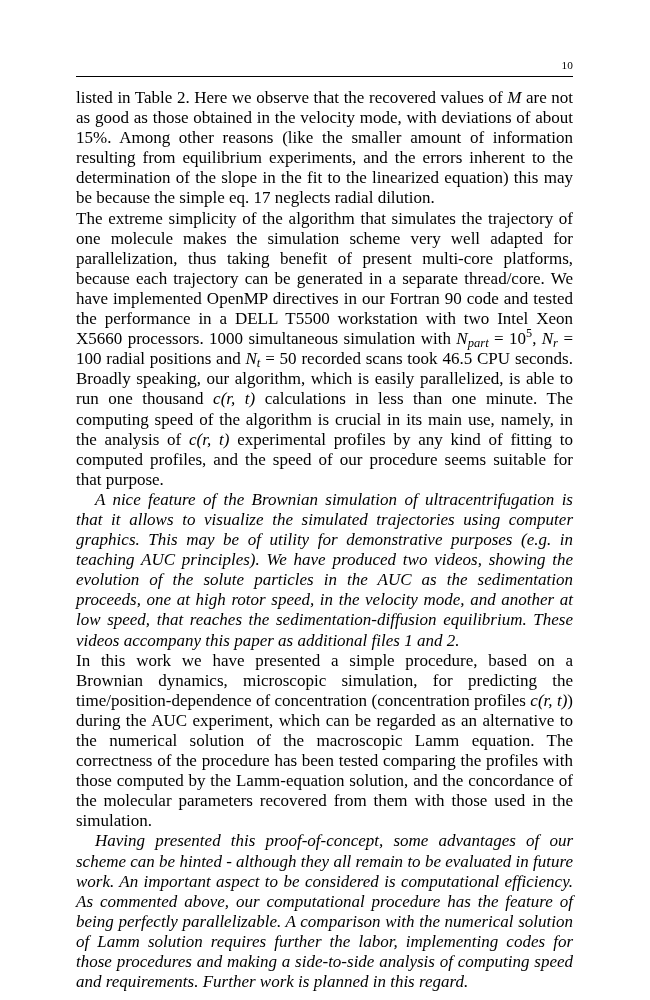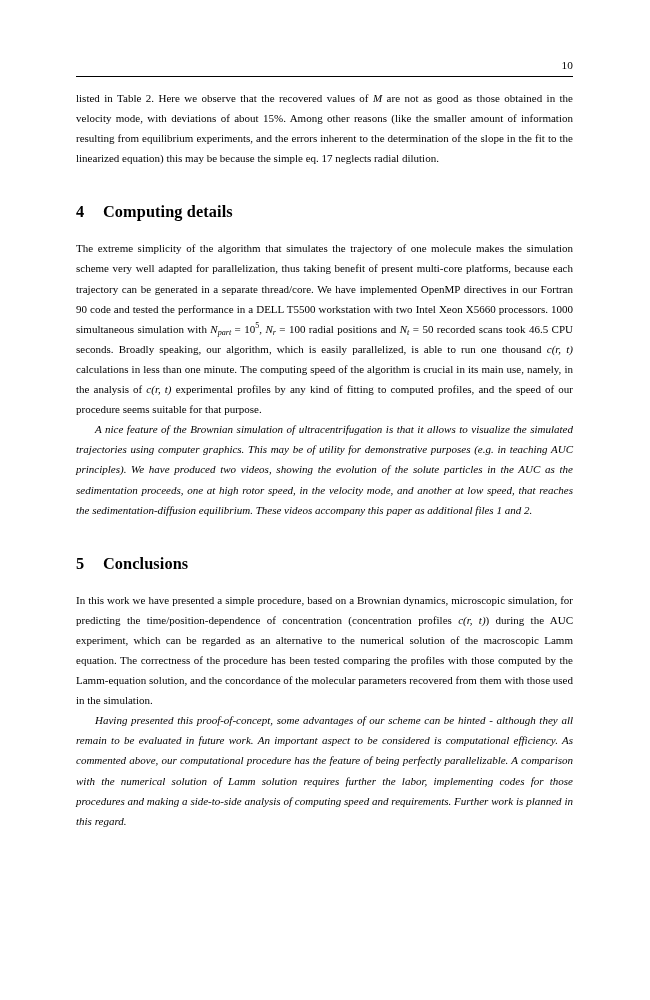--- a/index.html
+++ b/index.html
@@ -47,21 +47,21 @@
   }
   
   .content {
     position: absolute;
     left: 76px;
     top: 88px;
     width: 497px;
   }
   p.para {
     margin: 0;
-    font-size: 11px;
+    font-size: 17px;
     line-height: 20.1px;
     text-align: justify;
     text-justify: inter-word;
     hyphens: none;
     -webkit-hyphens: none;
   }
   p.indent {
     text-indent: 19px;
     font-style: italic;
   }
@@ -99,32 +99,22 @@
 
   <div class="page-header">
     <span class="page-number">10</span>
     <span class="header-rule"></span>
   </div>
 
   <div class="content">
 
     <p class="para" id="para-continued"><span>listed in Table 2. Here we observe that the recovered values of </span><i>M</i><span> are not as good as those obtained in the velocity mode, with deviations of about 15%. Among other reasons (like the smaller amount of information resulting from equilibrium experiments, and the errors inherent to the determination of the slope in the fit to the linearized equation) this may be because the simple eq. 17 neglects radial dilution.</span></p>
 
-    <div class="sec4-wrap">
-      <h2 class="section">
-        <span class="num">4</span><span>Computing details</span>
-      </h2>
-    </div>
 
     <p class="para" id="p4-1"><span>The extreme simplicity of the algorithm that simulates the trajectory of one molecule makes the simulation scheme very well adapted for parallelization, thus taking benefit of present multi-core platforms, because each trajectory can be generated in a separate thread/core. We have implemented OpenMP directives in our Fortran 90 code and tested the performance in a DELL T5500 workstation with two Intel Xeon X5660 processors. 1000 simultaneous simulation with </span><i>N</i><sub>part</sub><span> = 10</span><sup>5</sup><span>, </span><i>N</i><sub>r</sub><span> = 100 radial positions and </span><i>N</i><sub>t</sub><span> = 50 recorded scans took 46.5 CPU seconds. Broadly speaking, our algorithm, which is easily parallelized, is able to run one thousand </span><i>c(r, t)</i><span> calculations in less than one minute. The computing speed of the algorithm is crucial in its main use, namely, in the analysis of </span><i>c(r, t)</i><span> experimental profiles by any kind of fitting to computed profiles, and the speed of our procedure seems suitable for that purpose.</span></p>
     <p class="para indent" id="p4-2"><span>A nice feature of the Brownian simulation of ultracentrifugation is that it allows to visualize the simulated trajectories using computer graphics. This may be of utility for demonstrative purposes (e.g. in teaching AUC principles). We have produced two videos, showing the evolution of the solute particles in the AUC as the sedimentation proceeds, one at high rotor speed, in the velocity mode, and another at low speed, that reaches the sedimentation-diffusion equilibrium. These videos accompany this paper as additional files 1 and 2.</span></p>
 
-    <div class="sec5-wrap">
-      <h2 class="section">
-        <span class="num">5</span><span>Conclusions</span>
-      </h2>
-    </div>
 
     <p class="para" id="p5-1"><span>In this work we have presented a simple procedure, based on a Brownian dynamics, microscopic simulation, for predicting the time/position-dependence of concentration (concentration profiles </span><i>c(r, t)</i><span>) during the AUC experiment, which can be regarded as an alternative to the numerical solution of the macroscopic Lamm equation. The correctness of the procedure has been tested comparing the profiles with those computed by the Lamm-equation solution, and the concordance of the molecular parameters recovered from them with those used in the simulation.</span></p>
     <p class="para indent" id="p5-2"><span>Having presented this proof-of-concept, some advantages of our scheme can be hinted - although they all remain to be evaluated in future work. An important aspect to be considered is computational efficiency. As commented above, our computational procedure has the feature of being perfectly parallelizable. A comparison with the numerical solution of Lamm solution requires further the labor, implementing codes for those procedures and making a side-to-side analysis of computing speed and requirements. Further work is planned in this regard.</span></p>
 
   </div>
 </div>
 
 </body></html>

